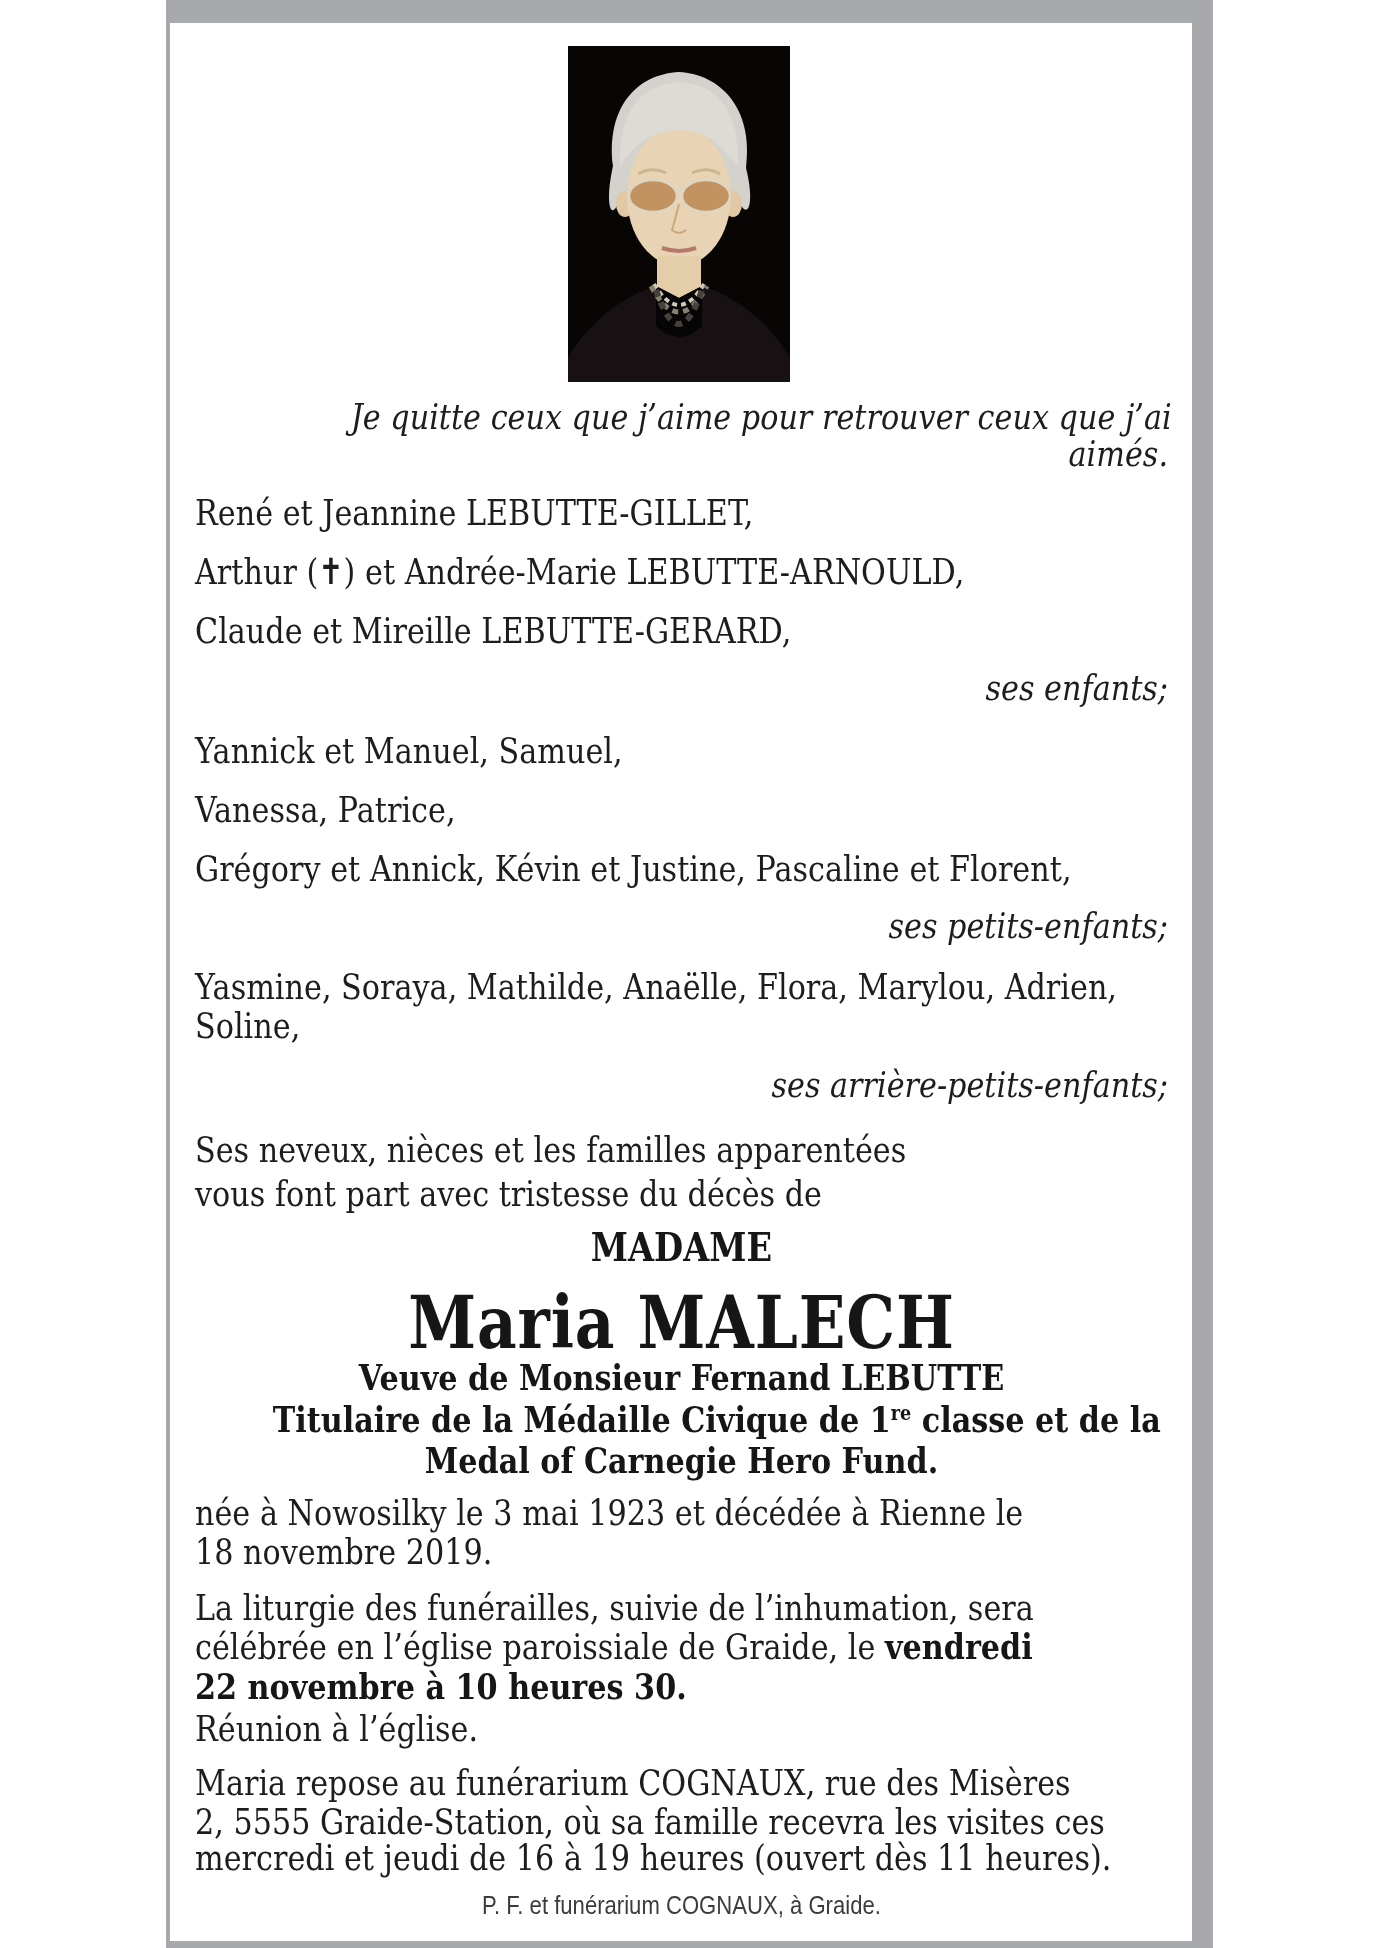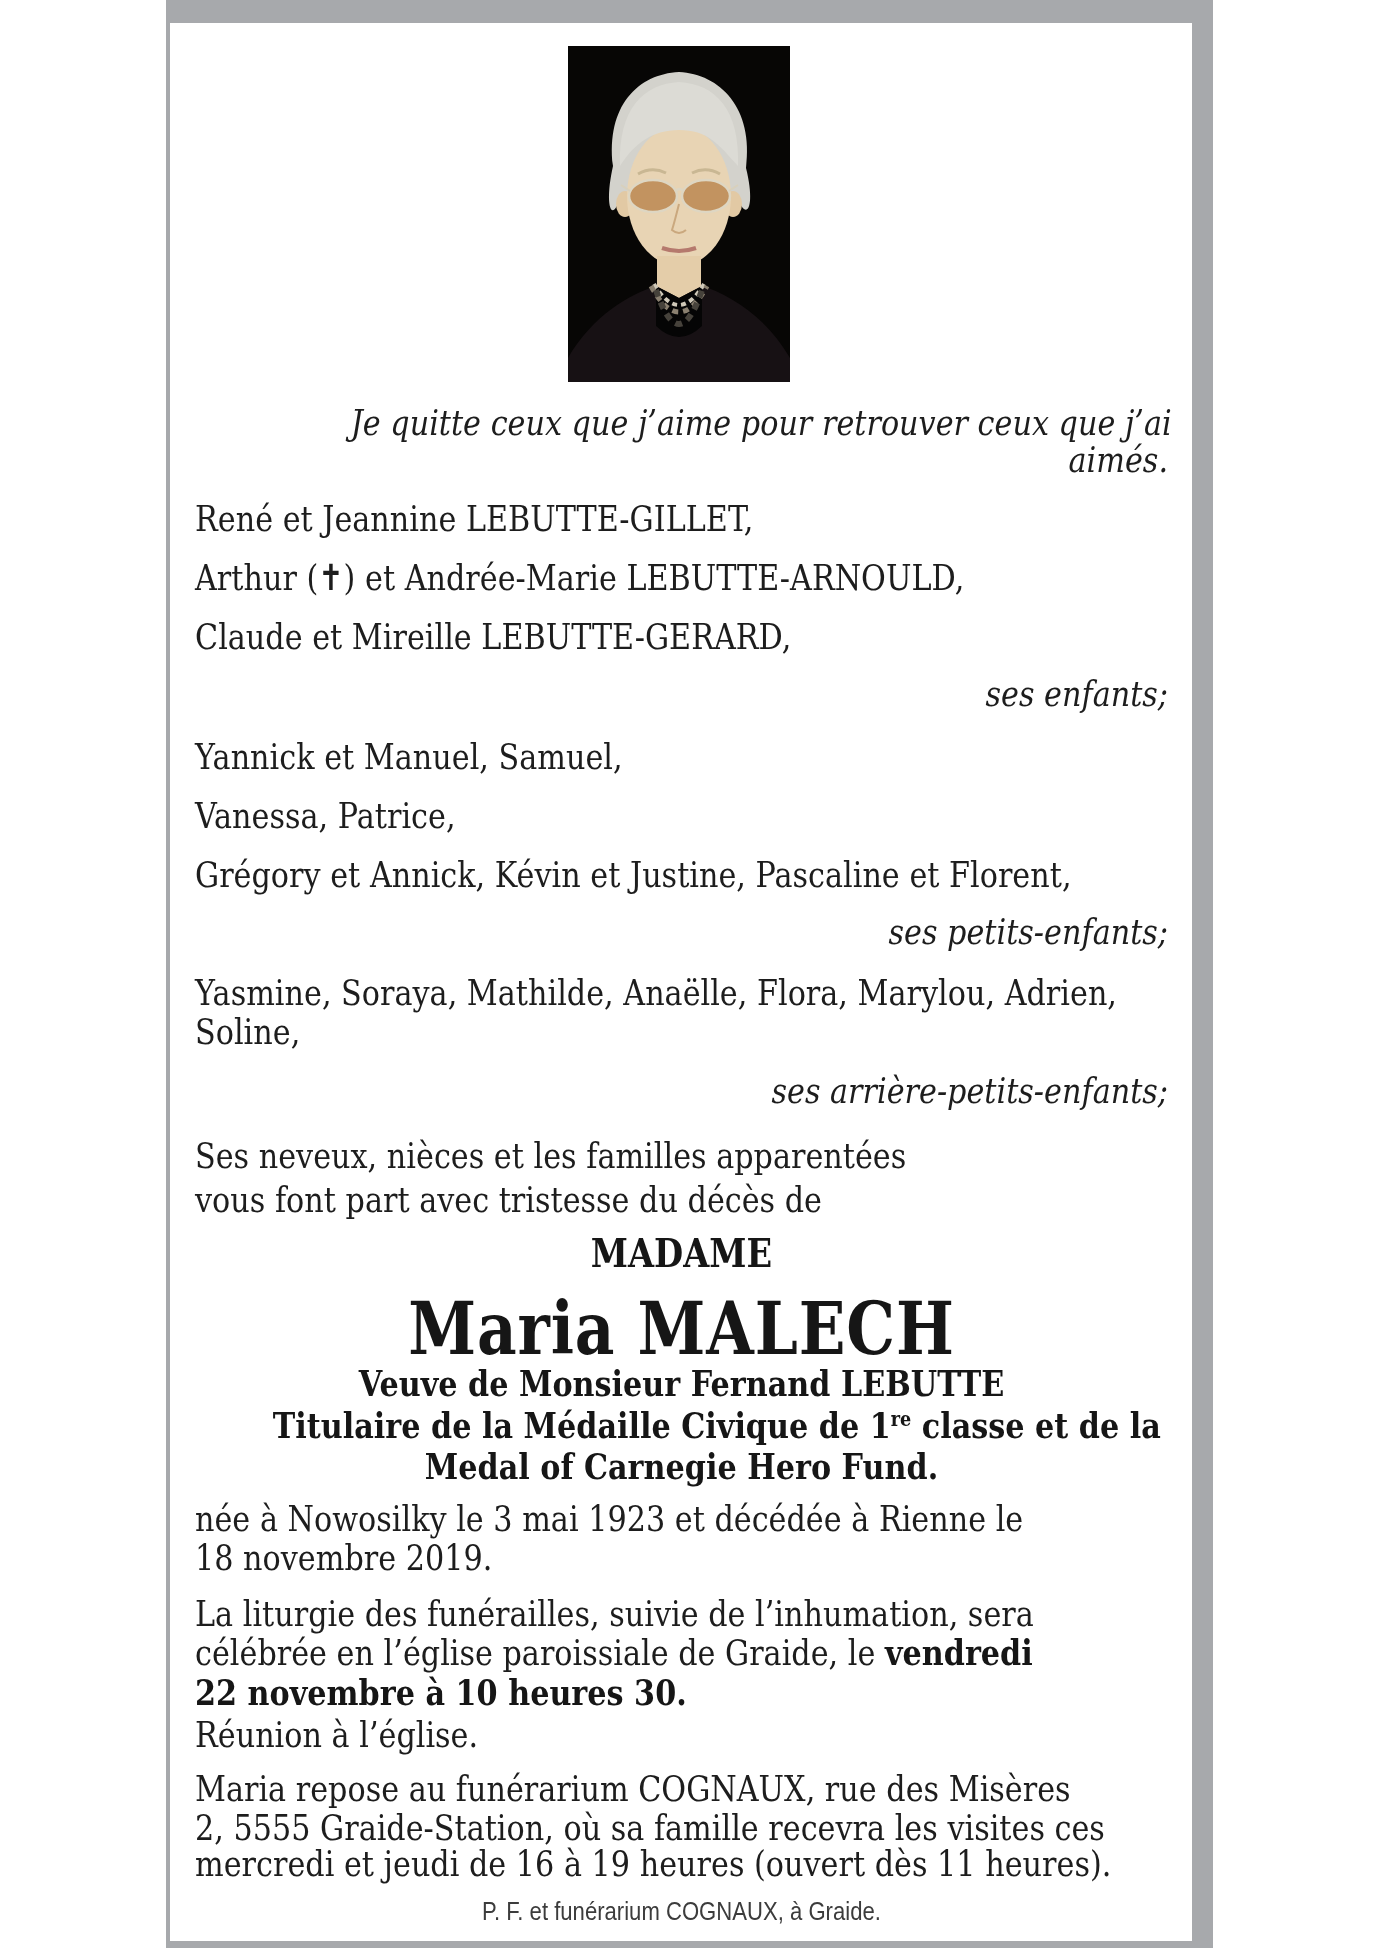--- a/index.html
+++ b/index.html
@@ -11,21 +11,21 @@
   .gray-frame { position:absolute; background:#a7a9ac; }
   #left-line   { left:166px; top:0; width:4px;    height:1948px; }
   #top-bar     { left:170px; top:0; width:1043px; height:23px; }
   #right-band  { left:1192px; top:0; width:21px;  height:1948px; }
   #bottom-bar  { left:166px; top:1941px; width:1047px; height:7px; }
 
   #photo {
     position:absolute; left:568px; top:46px; width:222px; height:336px;
   }
   #content {
-    position:absolute; left:195px; top:6px; width:973px; height:1473px;
+    position:absolute; left:195px; top:0; width:973px; height:1473px;
   }
   .line {
     position:absolute; left:0; width:100%;
     font-size:36px; line-height:39px; white-space:nowrap;
     transform:scaleX(0.84); transform-origin:0 50%;
   }
   .right  { text-align:right;  transform-origin:100% 50%; }
   .center { text-align:center; transform-origin:50% 50%; }
   .italic { font-style:italic; }
   .bold   { font-weight:bold; color:#161616; }

